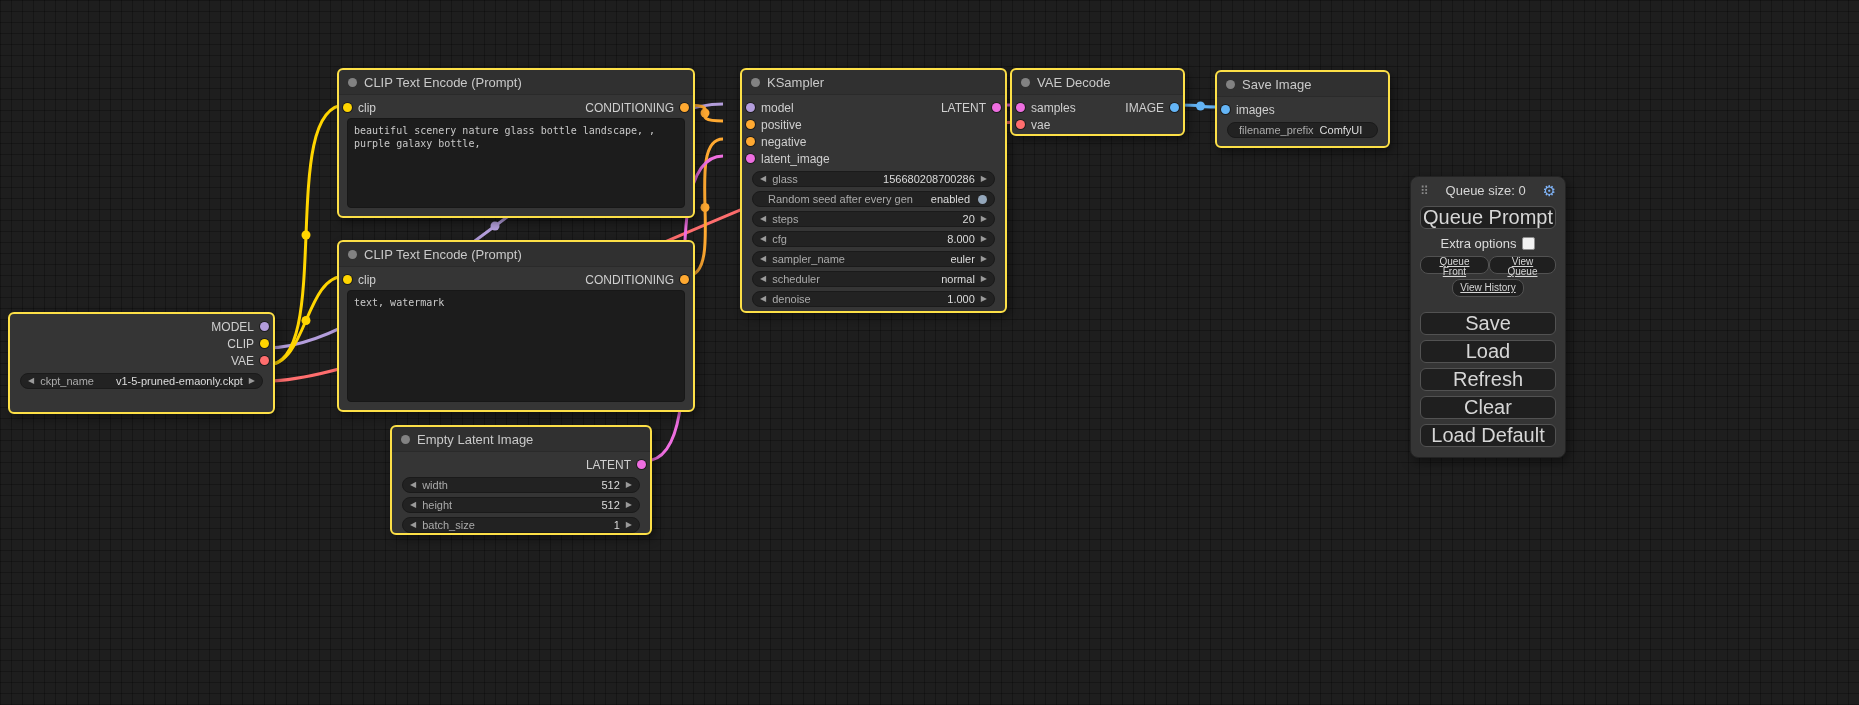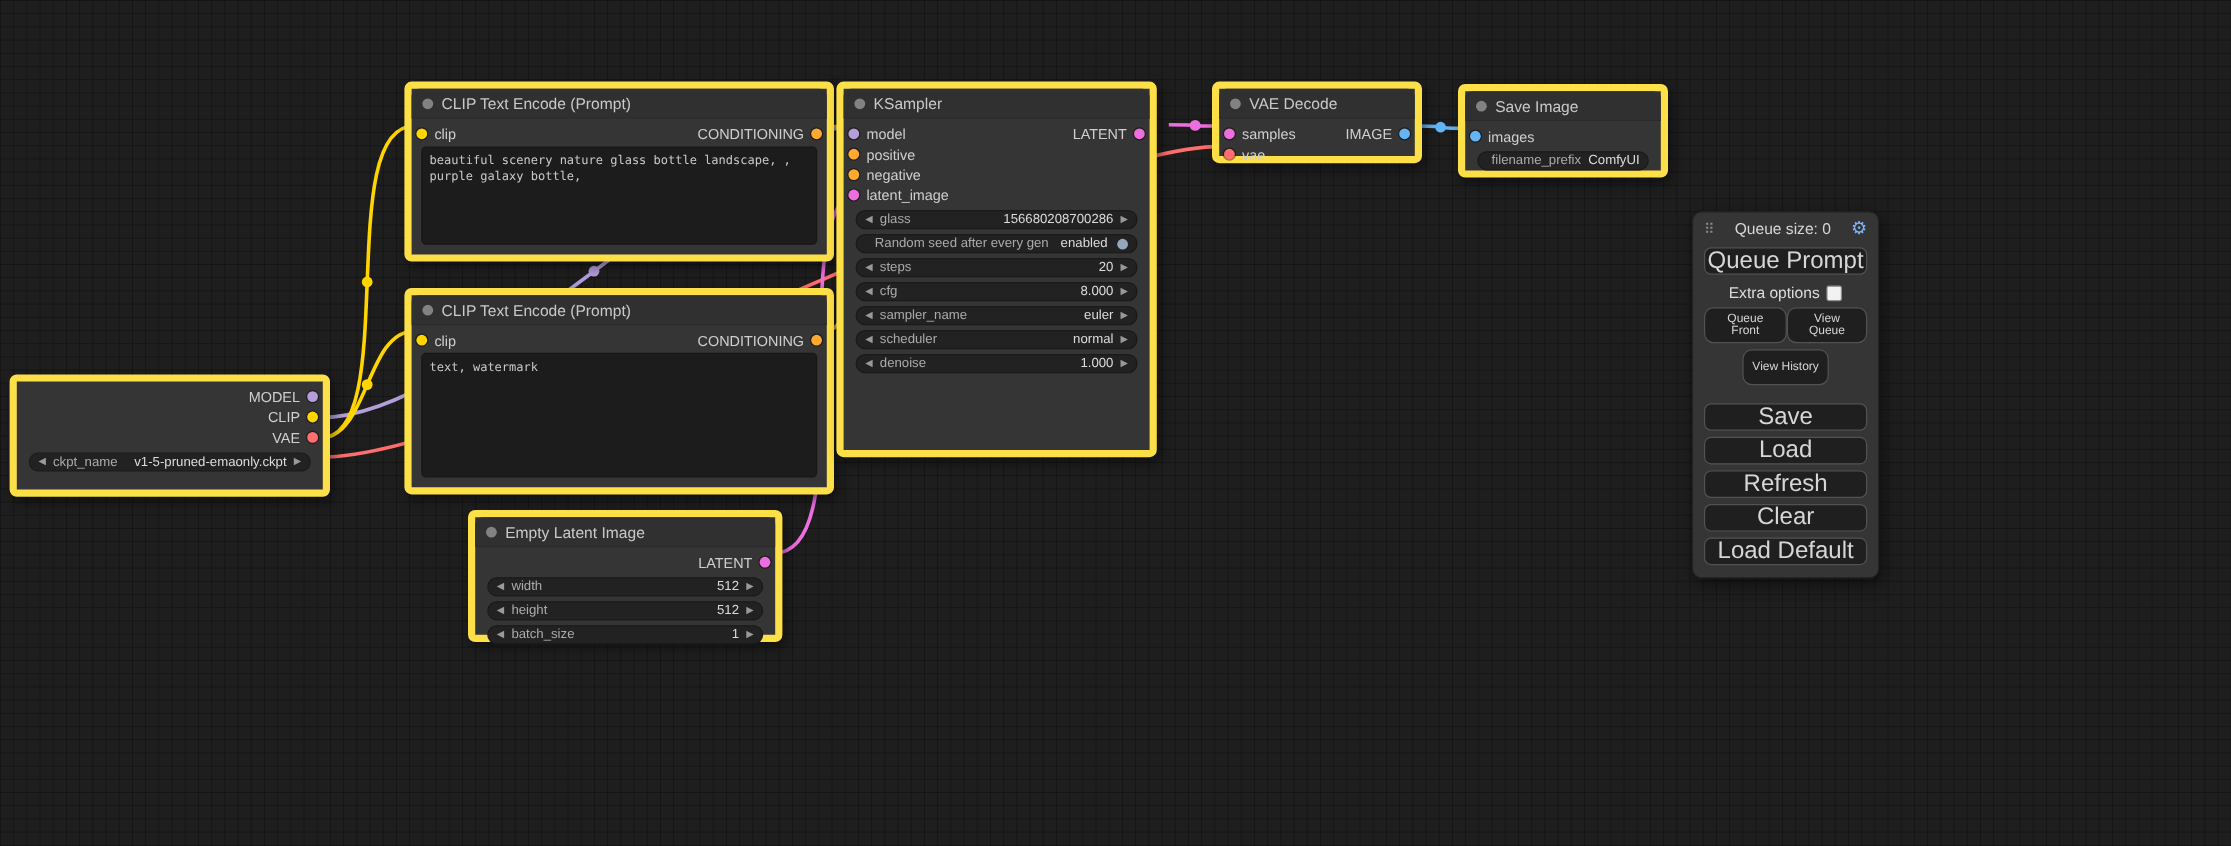--- a/index.html
+++ b/index.html
@@ -10,21 +10,21 @@
       linear-gradient(rgba(0,0,0,0.28) 1px, transparent 1px),
       linear-gradient(90deg, rgba(0,0,0,0.28) 1px, transparent 1px);
     background-size:11px 11px;
     font-family:"Liberation Sans", sans-serif;
   }
   #canvas{position:relative;width:1859px;height:705px;}
   #wires{position:absolute;left:0;top:0;z-index:1;pointer-events:none;}
 
   
   .node{
-    position:absolute;z-index:2;background:#353535;border:6px solid #fde047;
+    position:absolute;z-index:2;background:#353535;border:2px solid #fde047;
     border-radius:6px;box-shadow:3px 4px 10px rgba(0,0,0,0.45);
     color:#ccc;box-sizing:border-box;
   }
   .node-title{
     height:24px;display:flex;align-items:center;gap:7px;padding:0 9px;
     font-size:13px;color:#c9c9c9;background:#303030;border-radius:6px 6px 0 0;
     border-bottom:1px solid #2a2a2a;
   }
   .title-dot{width:9px;height:9px;border-radius:50%;background:#828282;flex:none;}
   .slots{position:relative;padding-top:4px;}
@@ -61,22 +61,22 @@
   }
   .menu-header{display:flex;align-items:center;font-size:13px;padding:2px 0 3px;}
   .drag-handle{color:#8a8a8a;font-size:12px;cursor:move;}
   .queue-size{flex:1;text-align:center;color:#d6d6d6;}
   .gear{color:#7fb3f7;font-size:15px;cursor:pointer;line-height:1;}
   .btn{
     background:#1f1f1f;border:1px solid #525252;border-radius:6px;color:#d6d6d6;
     font-family:"Liberation Sans", sans-serif;cursor:pointer;box-sizing:border-box;
   }
   .btn.big{font-size:20px;height:23px;line-height:19px;margin-top:5px;width:100%;padding:0;}
-  .btn.small{font-size:10px;height:30px;line-height:10px;padding:0 7px;border-radius:8px;}
-  .extra-row{display:flex;align-items:flex-end;justify-content:center;gap:6px;font-size:13px;margin-top:7px;}
+  .btn.small{font-size:10px;height:18px;line-height:10px;padding:0 7px;border-radius:8px;text-decoration:underline;}
+  .extra-row{display:flex;align-items:center;justify-content:center;gap:6px;font-size:13px;margin-top:7px;}
   .checkbox{width:11px;height:11px;background:#f2f2f2;border:1px solid #8f8f8f;border-radius:2px;cursor:pointer;}
   .small-row{display:flex;justify-content:space-between;margin-top:5px;}
   .small-row.center{justify-content:center;align-items:flex-end;}
   .gap-above{margin-top:15px !important;}
 </style>
 </head>
 <body>
 
 <div id="canvas">
 
@@ -196,21 +196,21 @@
       <span class="arr">▶</span>
     </div>
     <div class="widget">
       <span class="arr">◀</span>
       <span class="wlabel">batch_size</span>
       <span class="wvalue">1</span>
       <span class="arr">▶</span>
     </div>
   </div>
 
-  <div class="node" style="left:697px;top:68px;width:267px;height:313px">
+  <div class="node" style="left:740px;top:68px;width:267px;height:245px">
     <div class="node-title">
       <span class="title-dot"></span>
       <span>KSampler</span>
     </div>
     <div class="slots">
       <div class="slot-row">
         <span class="slot-in">
           <span class="slot-dot" style="background: rgb(179, 157, 219);"></span>
           <span>model</span>
         </span>

